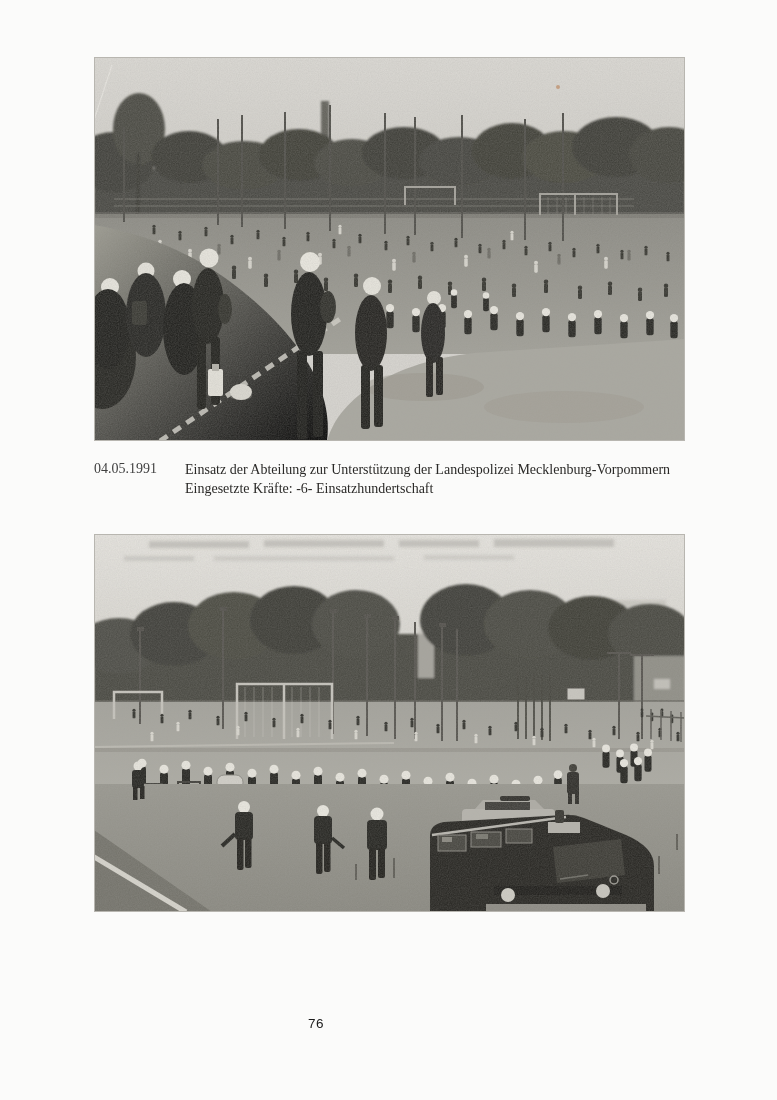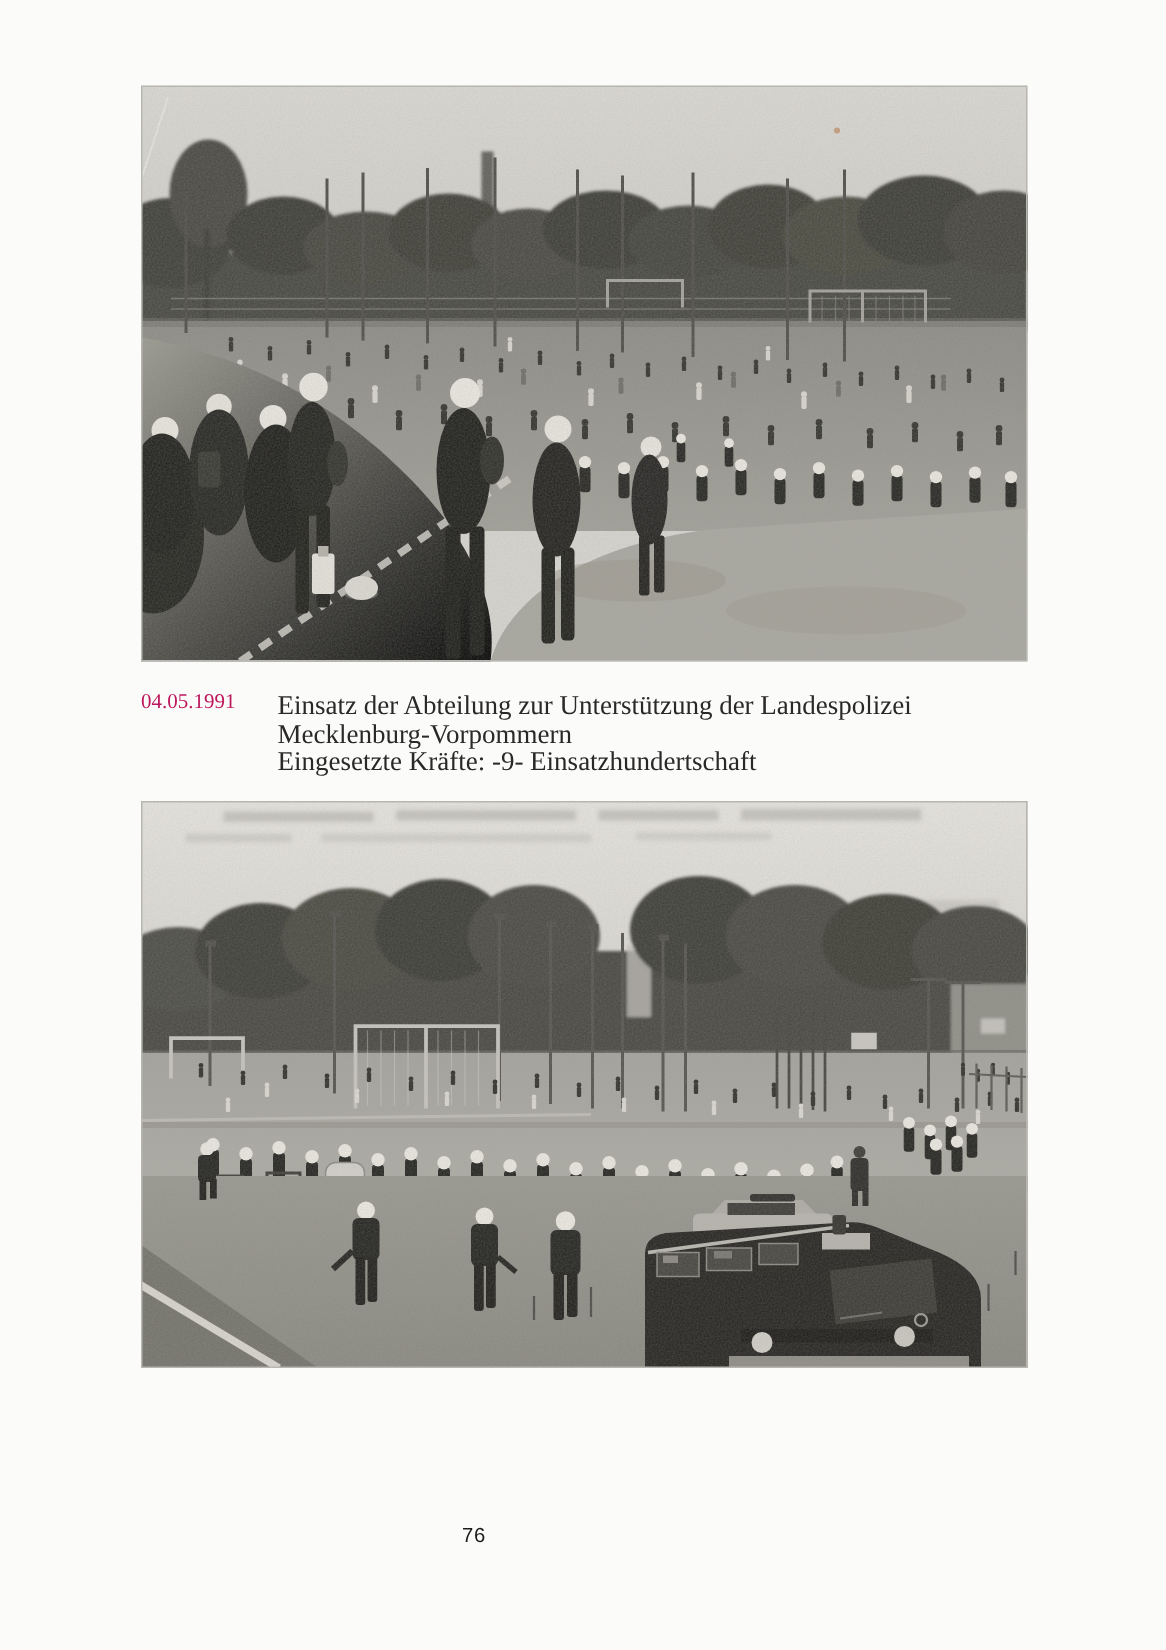--- a/index.html
+++ b/index.html
@@ -9,25 +9,25 @@
     font-family:"Liberation Serif", serif;
     -webkit-font-smoothing:antialiased;
   }
   .page{position:relative;width:777px;height:1100px;overflow:hidden;background:#fbfbfa;}
   .photo{position:absolute;left:94px;background:#d8d6d1;}
   .photo svg{display:block;width:100%;height:100%;}
   #photo1{top:57px;width:591px;height:384px;}
   #photo2{top:534px;width:591px;height:378px;}
   .cap-date{
     position:absolute;left:94px;top:461px;
-    font-size:14px;color:#be185d;white-space:nowrap;
+    font-size:14px;color:#404040;white-space:nowrap;
   }
   .cap-text{
     position:absolute;left:185px;top:461px;width:505px;
-    font-size:18px;line-height:18.5px;color:#2a2927;
+    font-size:14px;line-height:18.5px;color:#2a2927;
   }
   .cap-text span{display:block;}
   .cap2{
     position:absolute;left:137px;top:932px;
     font-size:14px;color:#2a2927;white-space:nowrap;
   }
   .pagenum{
     position:absolute;left:0;top:1016px;width:632px;
     text-align:center;
     font-family:"Liberation Sans", sans-serif;
@@ -263,21 +263,21 @@
       </g>
 
       <rect width="591" height="384" filter="url(#grain)" opacity="0.5"></rect>
       <rect x="0.5" y="0.5" width="590" height="383" fill="none" stroke="#b8b6b0" stroke-width="1"></rect>
     </svg>
   </figure>
 
   <div class="cap-date">04.05.1991</div>
   <div class="cap-text">
     <span>Einsatz der Abteilung zur Unterstützung der Landespolizei Mecklenburg-Vorpommern</span>
-    <span>Eingesetzte Kräfte: -9- Einsatzhundertschaft</span>
+    <span>Eingesetzte Kräfte: -6- Einsatzhundertschaft</span>
   </div>
 
   <figure class="photo" id="photo2" role="img" style="margin:0" aria-label="Schwarzweißfoto: Polizeikette mit weißen Helmen auf einem Sportgelände, im Vordergrund einzelne Beamte, ein dunkler Einsatzbus und ein Streifenwagen">
     <svg viewBox="0 0 591 378" preserveAspectRatio="none">
       <defs>
         <linearGradient id="sky2" x1="0" y1="0" x2="0" y2="1">
           <stop offset="0" stop-color="#e7e5e0"></stop>
             <stop offset="1" stop-color="#dbd9d3"></stop>
         </linearGradient>
         <linearGradient id="field2" x1="0" y1="0" x2="0" y2="1">

